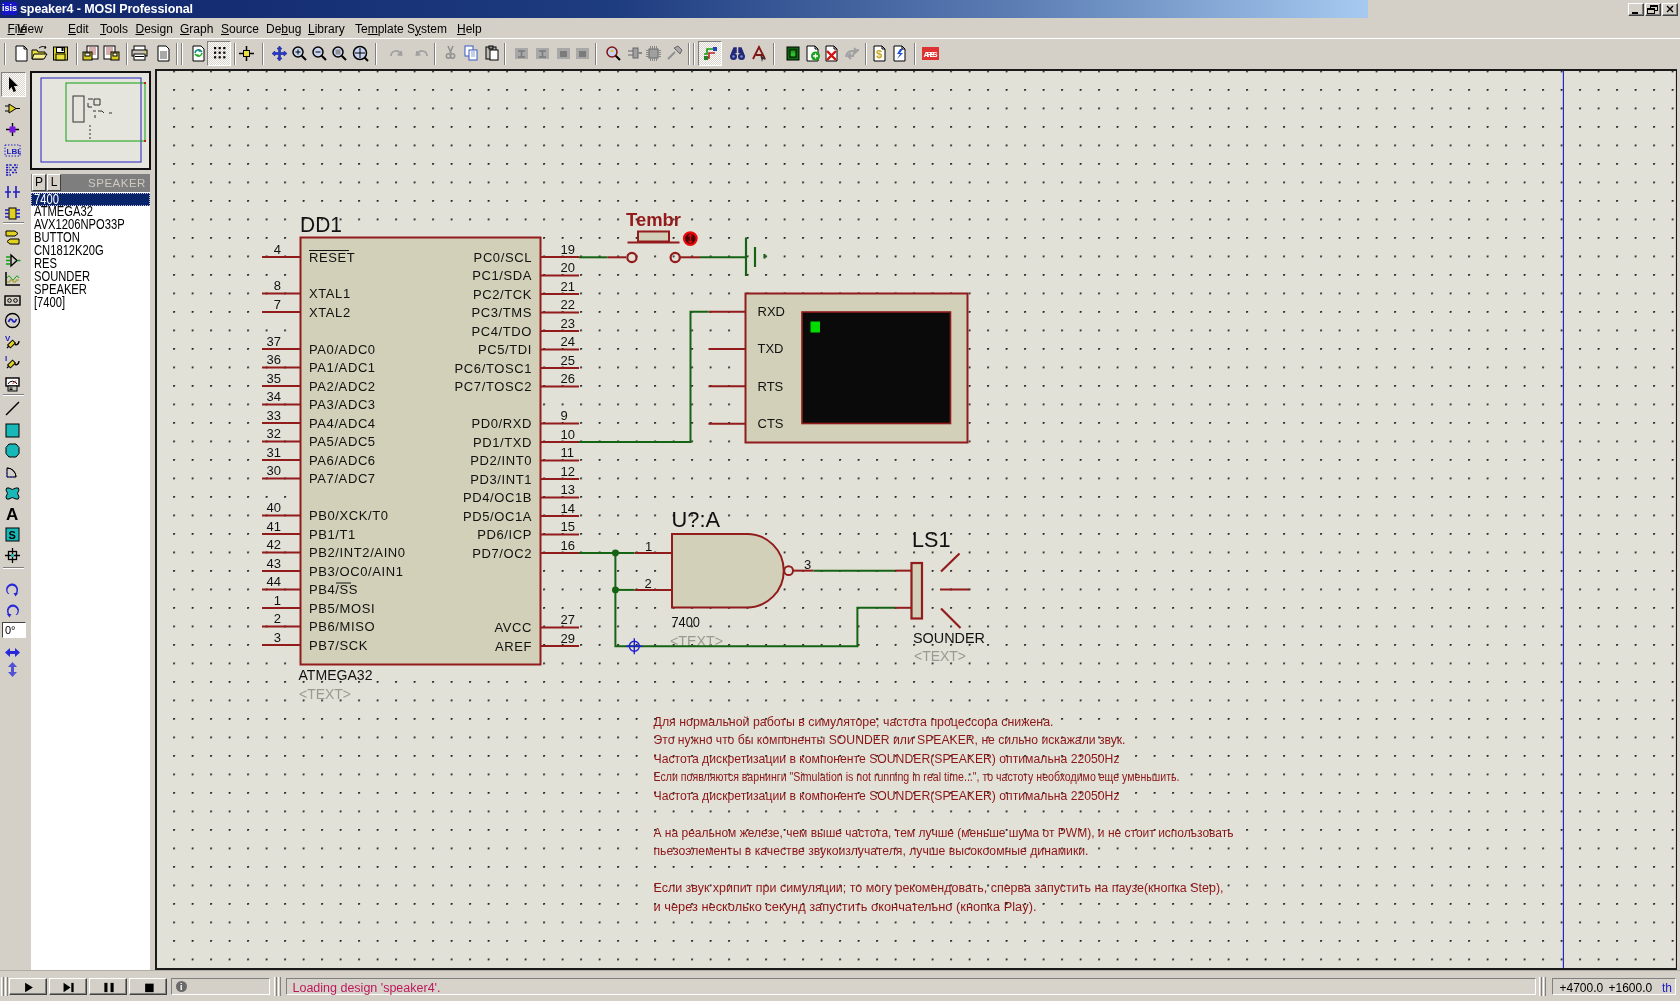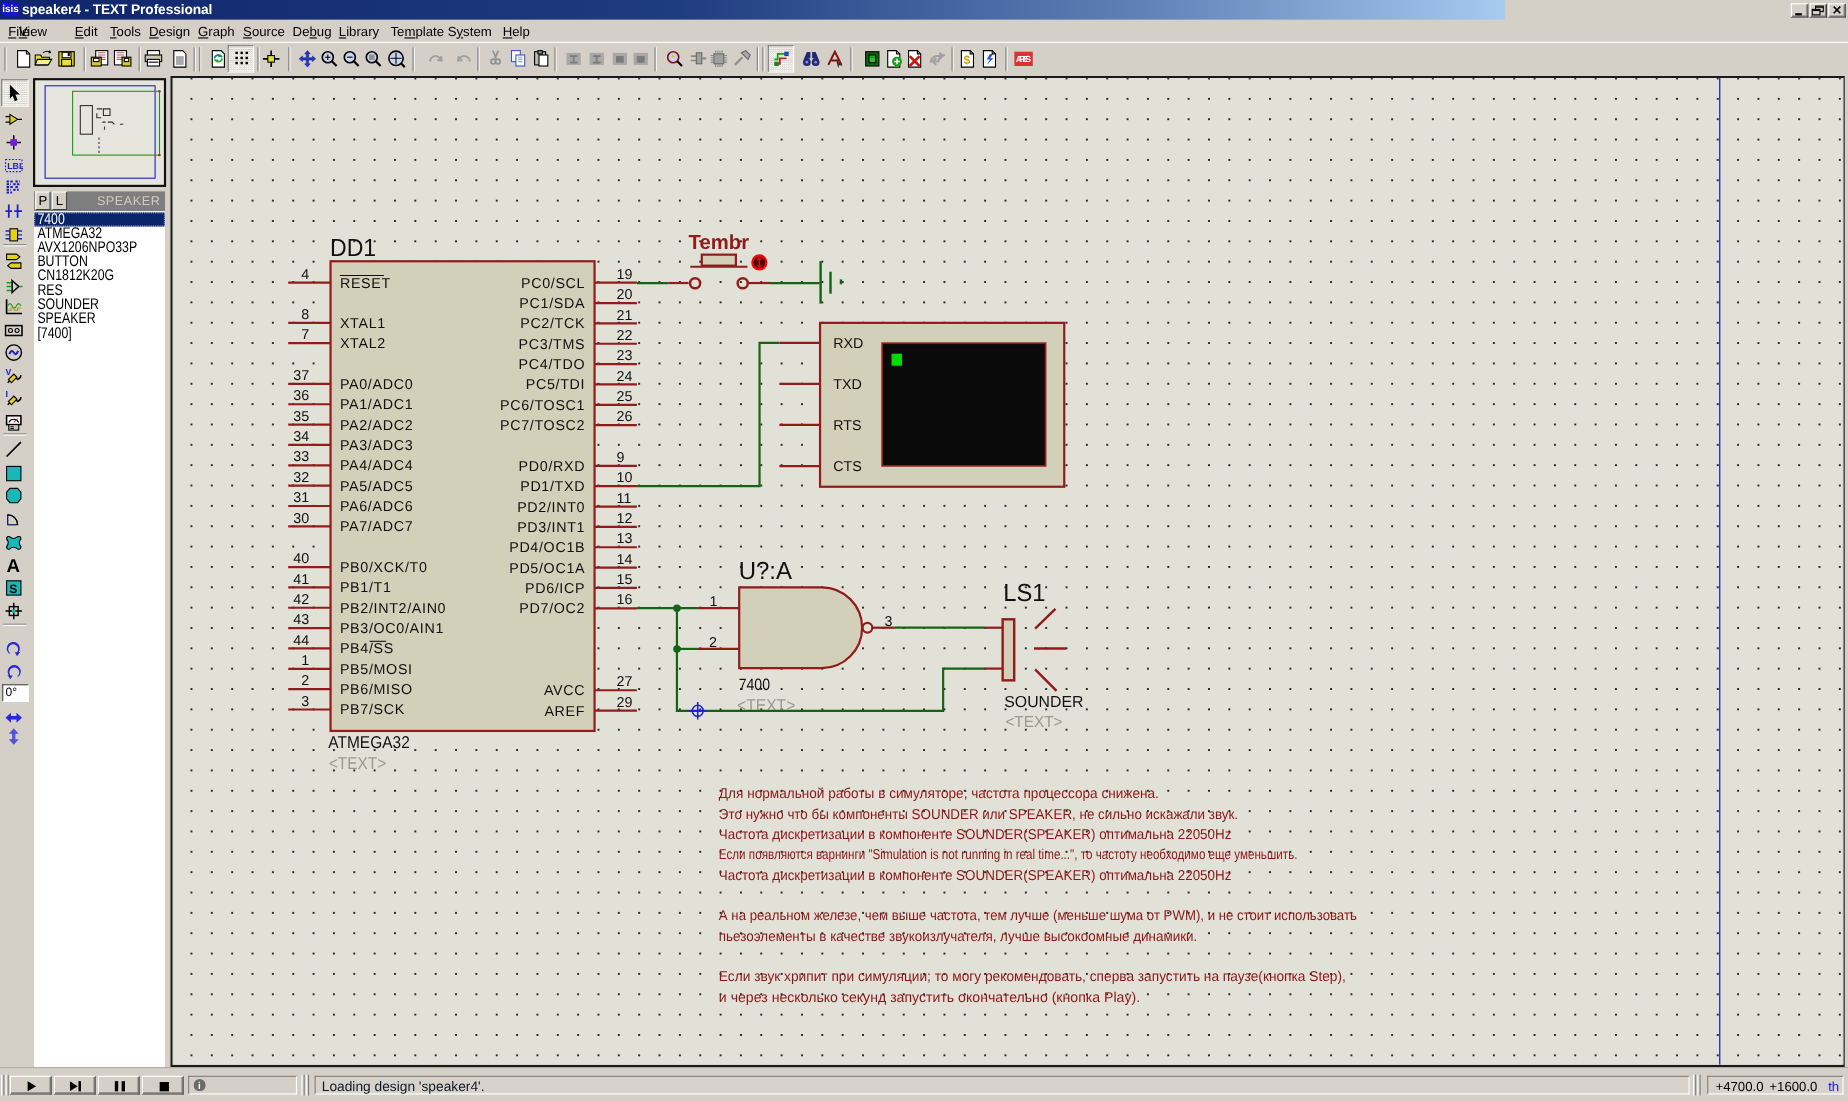--- a/index.html
+++ b/index.html
@@ -32,21 +32,21 @@
 #cborder{left:155px;top:69px;width:1521.5px;height:901px;border:2px solid #1a1a1a;border-right-width:1.5px;}
 #status{left:0;top:970px;width:1680px;height:28px;background:#d4d0c8;border-top:1px solid #b0aca4;}
 .panel{position:absolute;top:7px;height:17px;border:1px solid;border-color:#808080 #fff #fff #808080;}
 .pbtn{position:absolute;top:7px;width:38px;height:17px;background:#d4d0c8;border:1px solid;border-color:#fff #404040 #404040 #fff;box-shadow:inset -1px -1px 0 #808080;}
 .grip{position:absolute;top:6px;width:3px;height:19px;border-left:1px solid #fff;border-right:1px solid #808080;}
 text{font-family:"Liberation Sans",sans-serif;}
 </style></head><body>
 
 <div id="title" class="abs">
     <div id="ticon" class="abs">isis</div>
-    <span class="ttxt">speaker4 - TEXT Professional</span>
+    <span class="ttxt">speaker4 - MOSI Professional</span>
   </div>
 <div class="abs wbtn" style="left:1628px"><svg width="14" height="11">
       <rect x="3" y="8" width="6" height="2" fill="#000"></rect>
     </svg></div>
 <div class="abs wbtn" style="left:1645px"><svg width="14" height="11" viewBox="0 0 14 11">
       <rect x="4.5" y="1.5" width="7" height="5" fill="none" stroke="#000"></rect>
       <path d="M4.5 2.5 h7" stroke="#000"></path>
       <rect x="1.5" y="4.5" width="7" height="5" fill="#d4d0c8" stroke="#000"></rect>
       <path d="M1.5 5.5 h7" stroke="#000"></path>
     </svg></div>
@@ -625,21 +625,21 @@
 <div class="panel" style="left:171px;width:99px;background:#d4d0c8;">
       <svg style="position:absolute;left:4px;top:2px" width="11" height="11">
         <circle cx="5.5" cy="5.5" r="5.5" fill="#6a6a6a"></circle>
         <text x="4" y="9" font-size="9" font-weight="bold" fill="#fff" font-family="Liberation Serif,serif">i</text>
       </svg>
       <span style="position:absolute;left:24px;top:2px;font-size:18px;color:#868686;white-space:nowrap;margin-top:39px;">No Messages</span>
     </div>
 <div class="grip" style="left:274px"></div>
     <div class="grip" style="left:278px"></div>
 <div class="panel" style="left:285.5px;width:1250px;background:#d7d3cb;">
-      <span style="position:absolute;left:6px;top:2px;font-size:12.5px;color:#0f172a;white-space:nowrap;">Loading design 'speaker4'.</span>
+      <span style="position:absolute;left:6px;top:2px;font-size:12.5px;color:#be185d;white-space:nowrap;">Loading design 'speaker4'.</span>
     </div>
 <div class="grip" style="left:1539px"></div>
     <div class="grip" style="left:1543px"></div>
 <div class="panel" style="left:1551.5px;width:124.5px;background:#d7d3cb;font-size:12px;">
       <span style="position:absolute;left:7px;top:2px;color:#000;">+4700.0</span>
       <span style="position:absolute;left:56px;top:2px;color:#000;">+1600.0</span>
       <span style="position:absolute;right:3px;top:2px;color:#2020c8;">th</span>
     </div>
 </div>
 </body></html>

